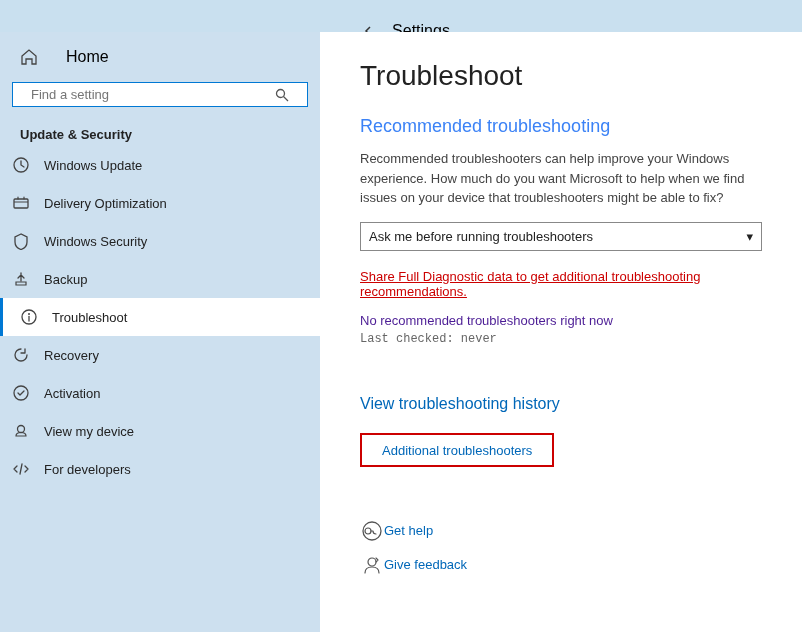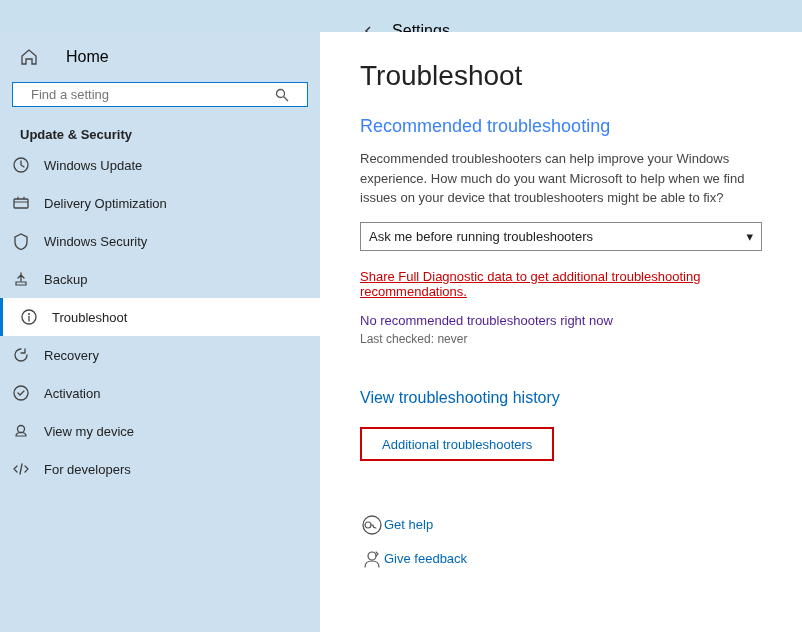--- a/index.html
+++ b/index.html
@@ -70,21 +70,21 @@
     .dropdown-select {
       display: flex; align-items: center; justify-content: space-between;
       border: 1px solid #888; padding: 6px 8px; min-width: 280px;
       cursor: pointer; font-size: 13px; color: #222; background: #fff;
       margin-bottom: 18px;
     }
 
     .link-red { color: #c00; font-size: 13px; cursor: pointer; margin-bottom: 14px; display: block; text-decoration: underline; }
 
     .no-troubleshooters { font-size: 13px; color: #4c1d95; margin-bottom: 4px; }
-    .last-checked { font-size: 12px; color: #666; margin-bottom: 12px; }
+    .last-checked { font-size: 12px; color: #666; margin-bottom: 18px; font-family: Liberation Mono, monospace; }
 
     .link-blue { color: #0067b8; font-size: 16px; cursor: pointer; display: inline-block; margin-bottom: 20px; margin-top: 31px; }
 
     .additional-box {
       border: 2px solid #c00; display: inline-block; padding: 6px 20px;
       margin-bottom: 28px; cursor: pointer;
     }
     .additional-box span { color: #0067b8; font-size: 13px; }
 
     .help-item {

